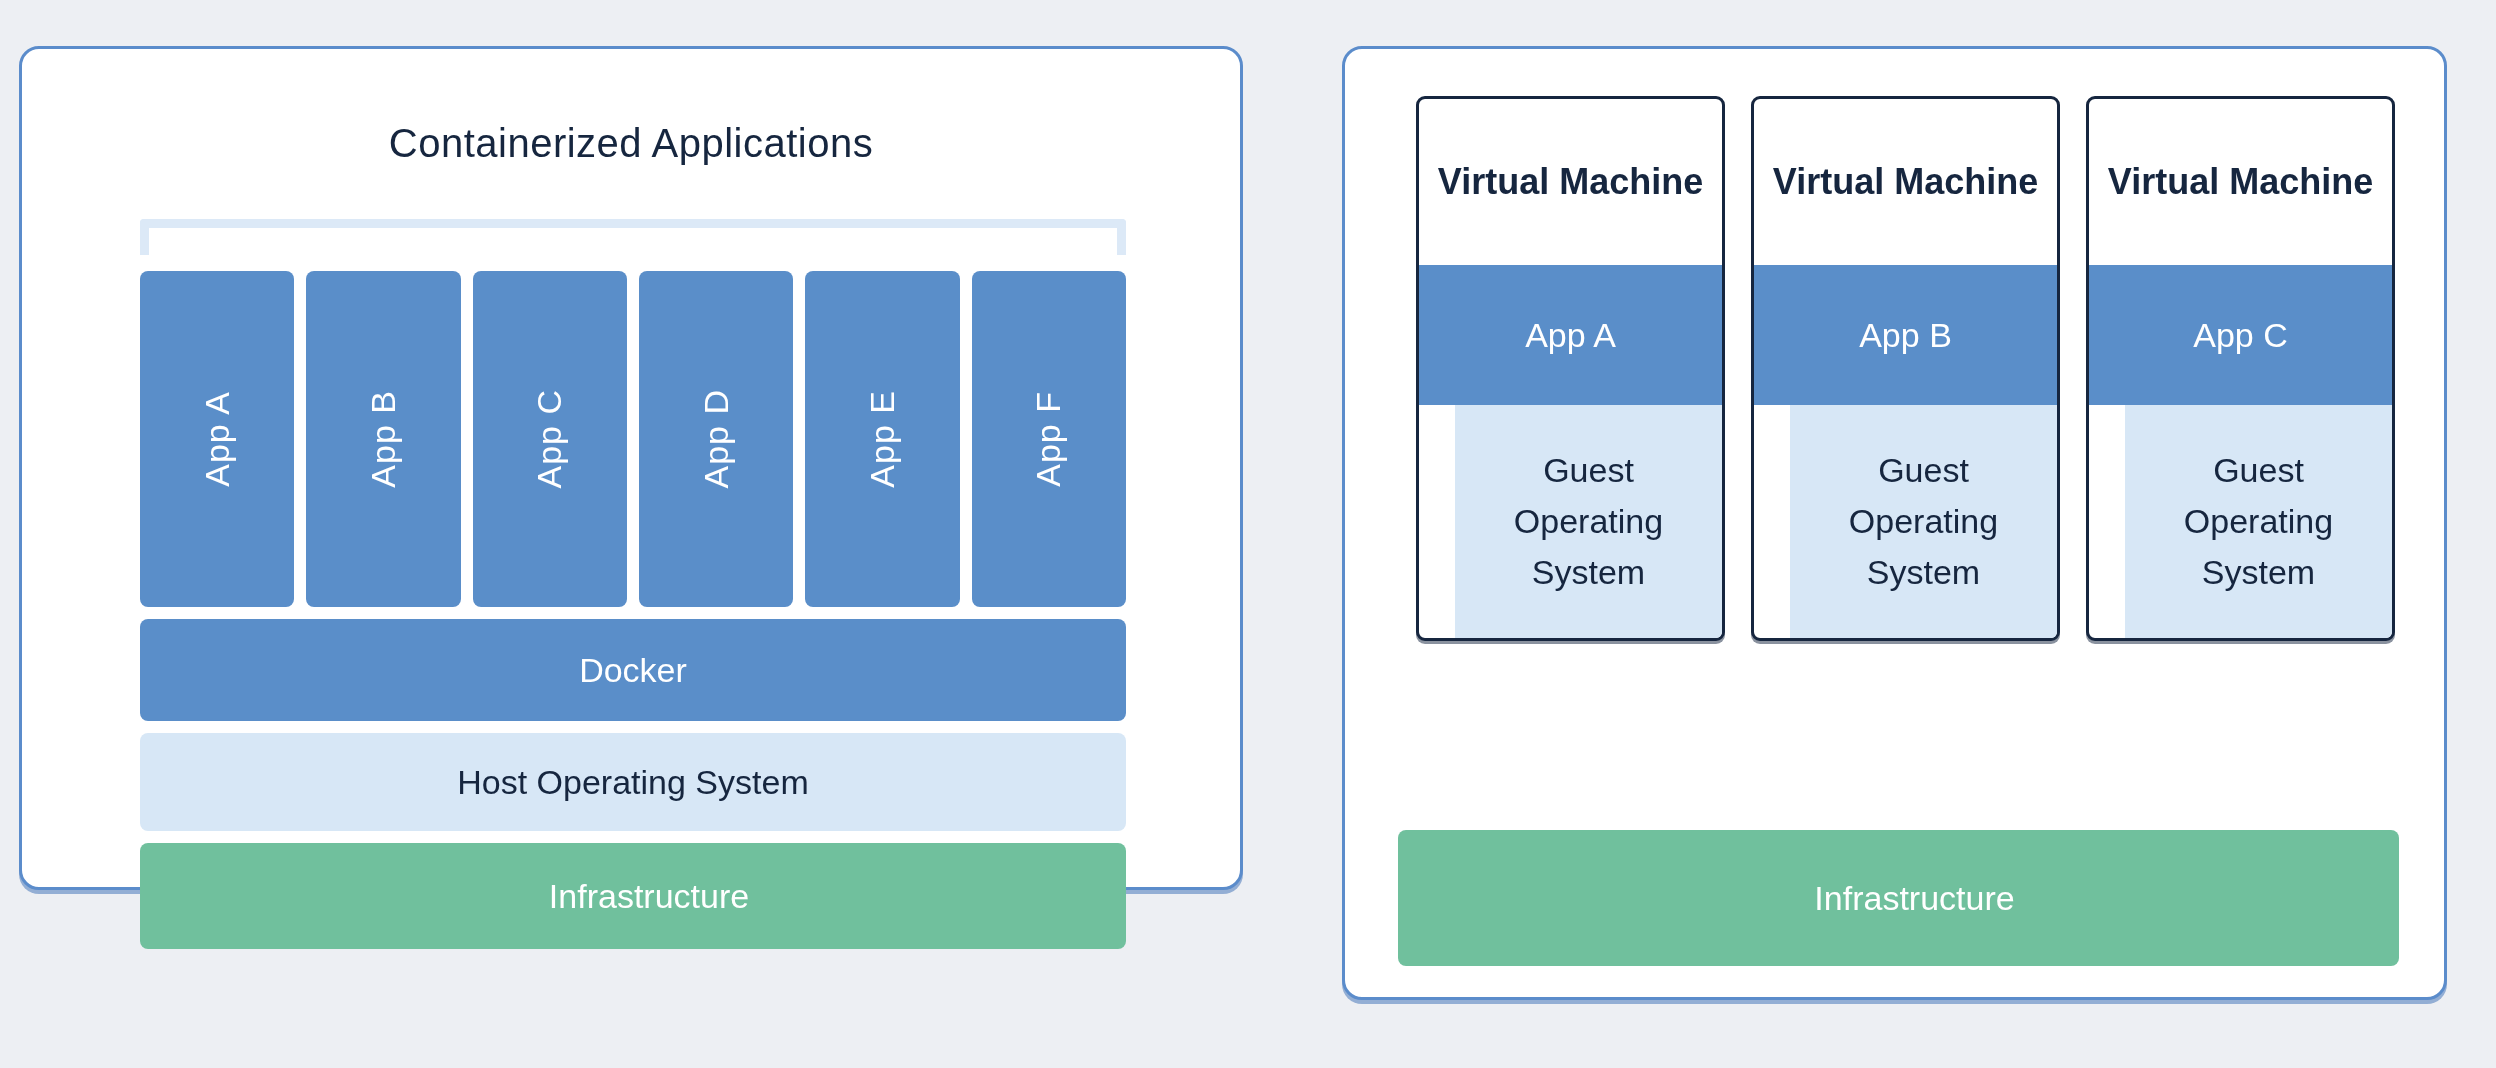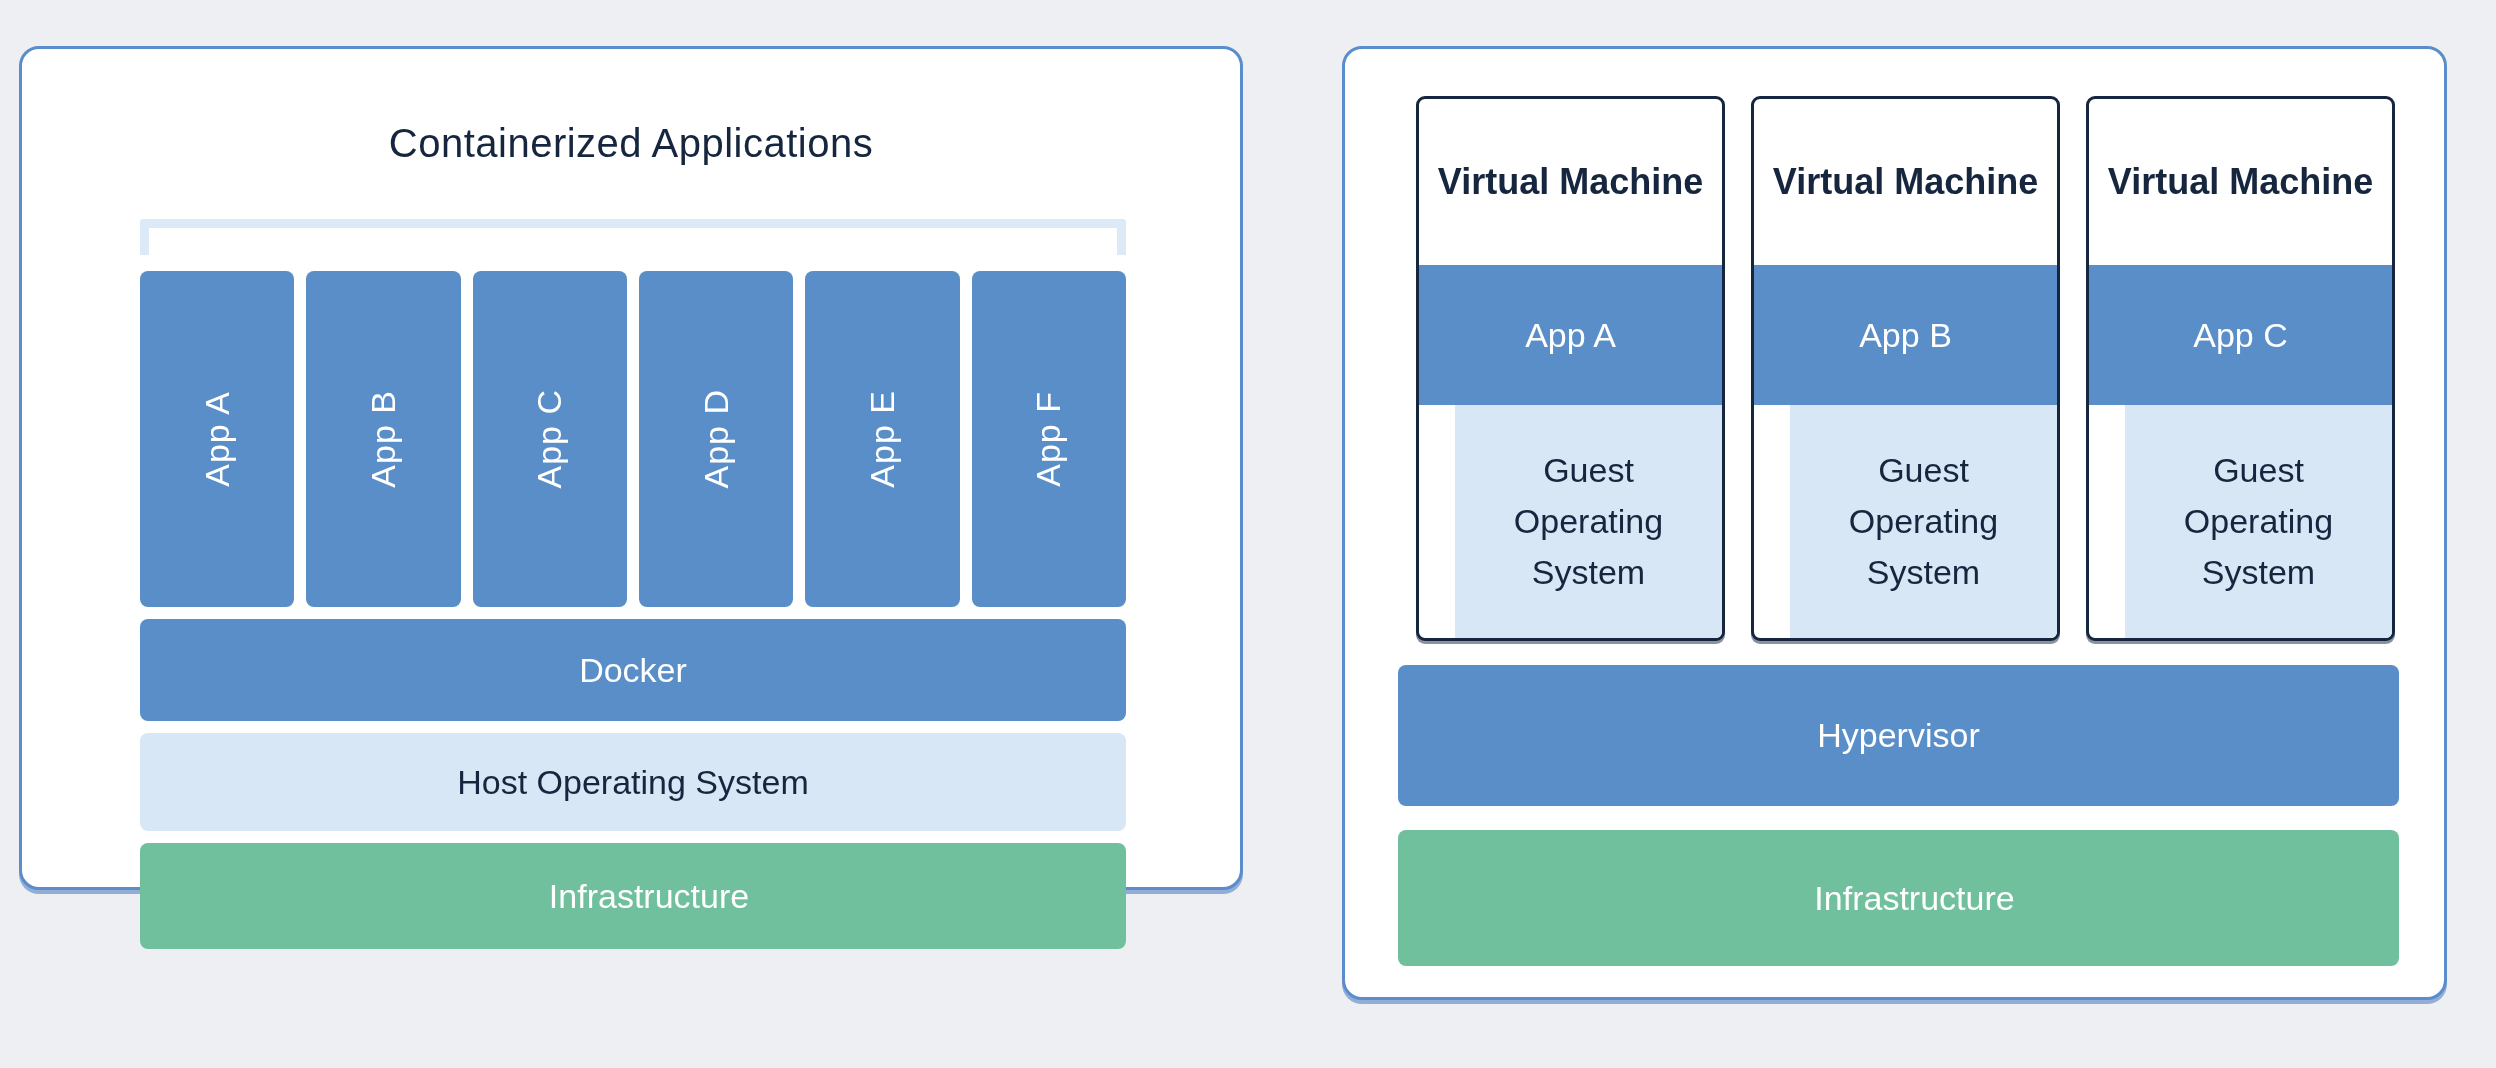--- a/index.html
+++ b/index.html
@@ -130,17 +130,16 @@
       </div>
 
       <div class="vm-box">
         <div class="vm-head">Virtual Machine</div>
         <div class="vm-app">App C</div>
         <div class="vm-os">Guest Operating System</div>
       </div>
 
     </div>
 
-    <div class="layer blue hyper">Hypervisor</div>
     <div class="layer green infra-right">Infrastructure</div>
   </section>
 
 </div>
 
 </body></html>

